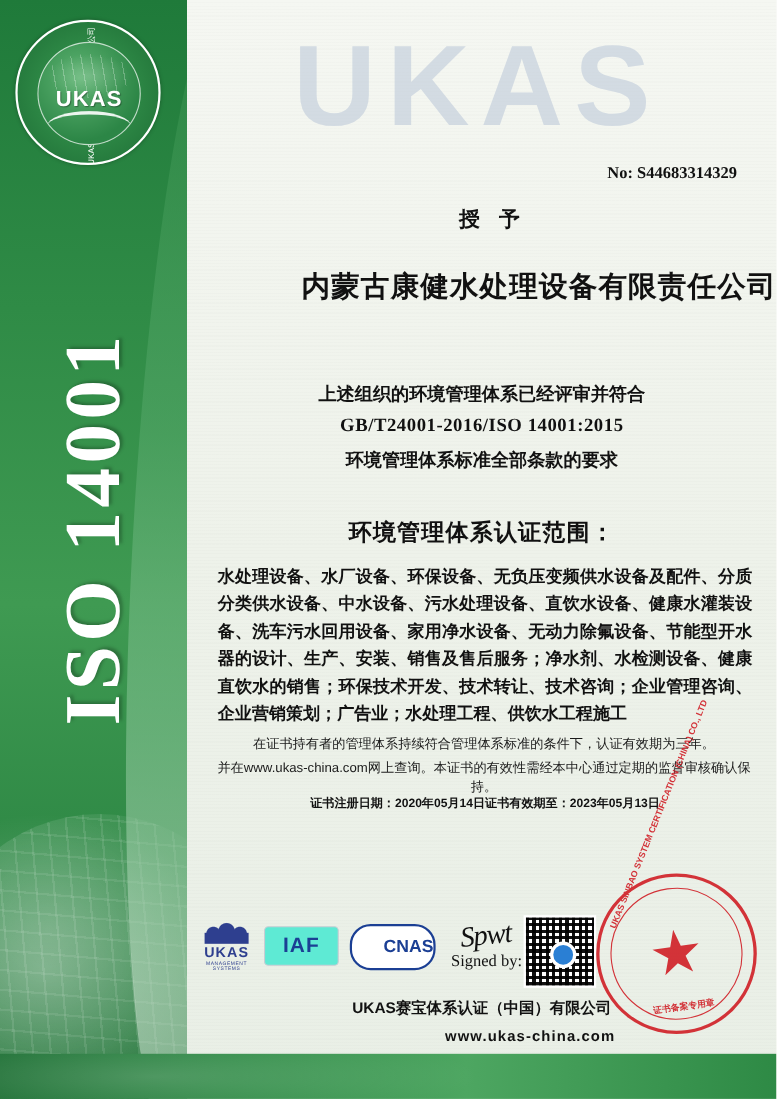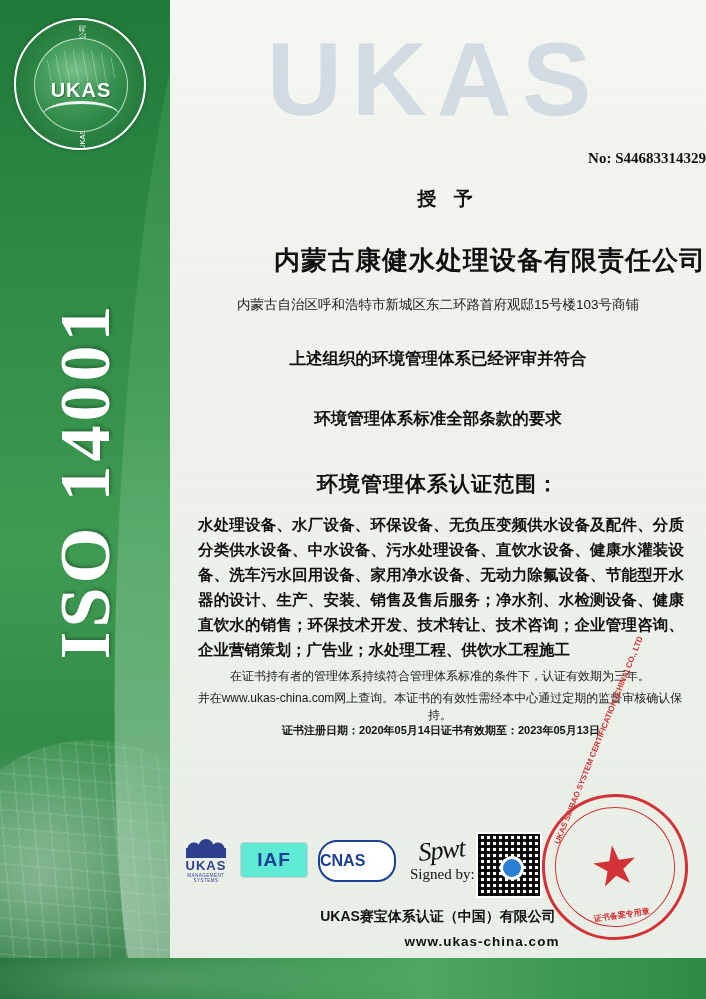--- a/index.html
+++ b/index.html
@@ -183,21 +183,20 @@
   }
   .cert-no {
     position: absolute;
     left: 0; top: 150px;
     width: 500px;
     text-align: right;
     font-family: "Liberation Serif", serif;
     font-size: 15px;
     font-weight: bold;
     color: #111111;
-    padding-left: 36px;
   }
   .granted {
     position: absolute;
     left: 0; top: 186px;
     width: 556px;
     text-align: center;
     font-family: "Liberation Sans", sans-serif;
     font-weight: bold;
     font-size: 19px;
     letter-spacing: 6px;
@@ -340,21 +339,21 @@
   }
   .mark-cnas {
     position: absolute;
     left: 148px; top: 12px;
     width: 74px; height: 38px;
     border-radius: 19px;
     background: #ffffff;
     border: 2px solid #1b3f94;
     display: flex;
     align-items: center;
-    justify-content: flex-start;
+    justify-content: flex-end;
   }
   .mark-cnas .t {
     font-family: "Liberation Sans", sans-serif;
     font-weight: bold;
     font-size: 16px;
     color: #1b3f94;
   }
 
   .signature {
     position: absolute;
@@ -499,23 +498,23 @@
   </div>
 
   <div class="paper"></div>
 
   <div class="watermark">UKAS</div>
 
   <div class="content">
     <div class="cert-no">No: S44683314329</div>
     <div class="granted">授 予</div>
     <div class="company">内蒙古康健水处理设备有限责任公司</div>
-    <div class="address">内蒙古自治区呼和浩特市新城区东二环路首府观邸15号楼103号商铺</div>
 
     <div class="std-line std1">上述组织的环境管理体系已经评审并符合</div>
+    <div class="std-line std2">GB/T24001-2016/ISO 14001:2015</div>
     <div class="std-line std3">环境管理体系标准全部条款的要求</div>
 
     <div class="scope-title">环境管理体系认证范围：</div>
     <div class="scope-body">水处理设备、水厂设备、环保设备、无负压变频供水设备及配件、分质分类供水设备、中水设备、污水处理设备、直饮水设备、健康水灌装设备、洗车污水回用设备、家用净水设备、无动力除氟设备、节能型开水器的设计、生产、安装、销售及售后服务；净水剂、水检测设备、健康直饮水的销售；环保技术开发、技术转让、技术咨询；企业管理咨询、企业营销策划；广告业；水处理工程、供饮水工程施工</div>
 
     <div class="note note1">在证书持有者的管理体系持续符合管理体系标准的条件下，认证有效期为三年。</div>
     <div class="note note2">并在www.ukas-china.com网上查询。本证书的有效性需经本中心通过定期的监督审核确认保持。</div>
 
     <div class="dates">
       <div>

